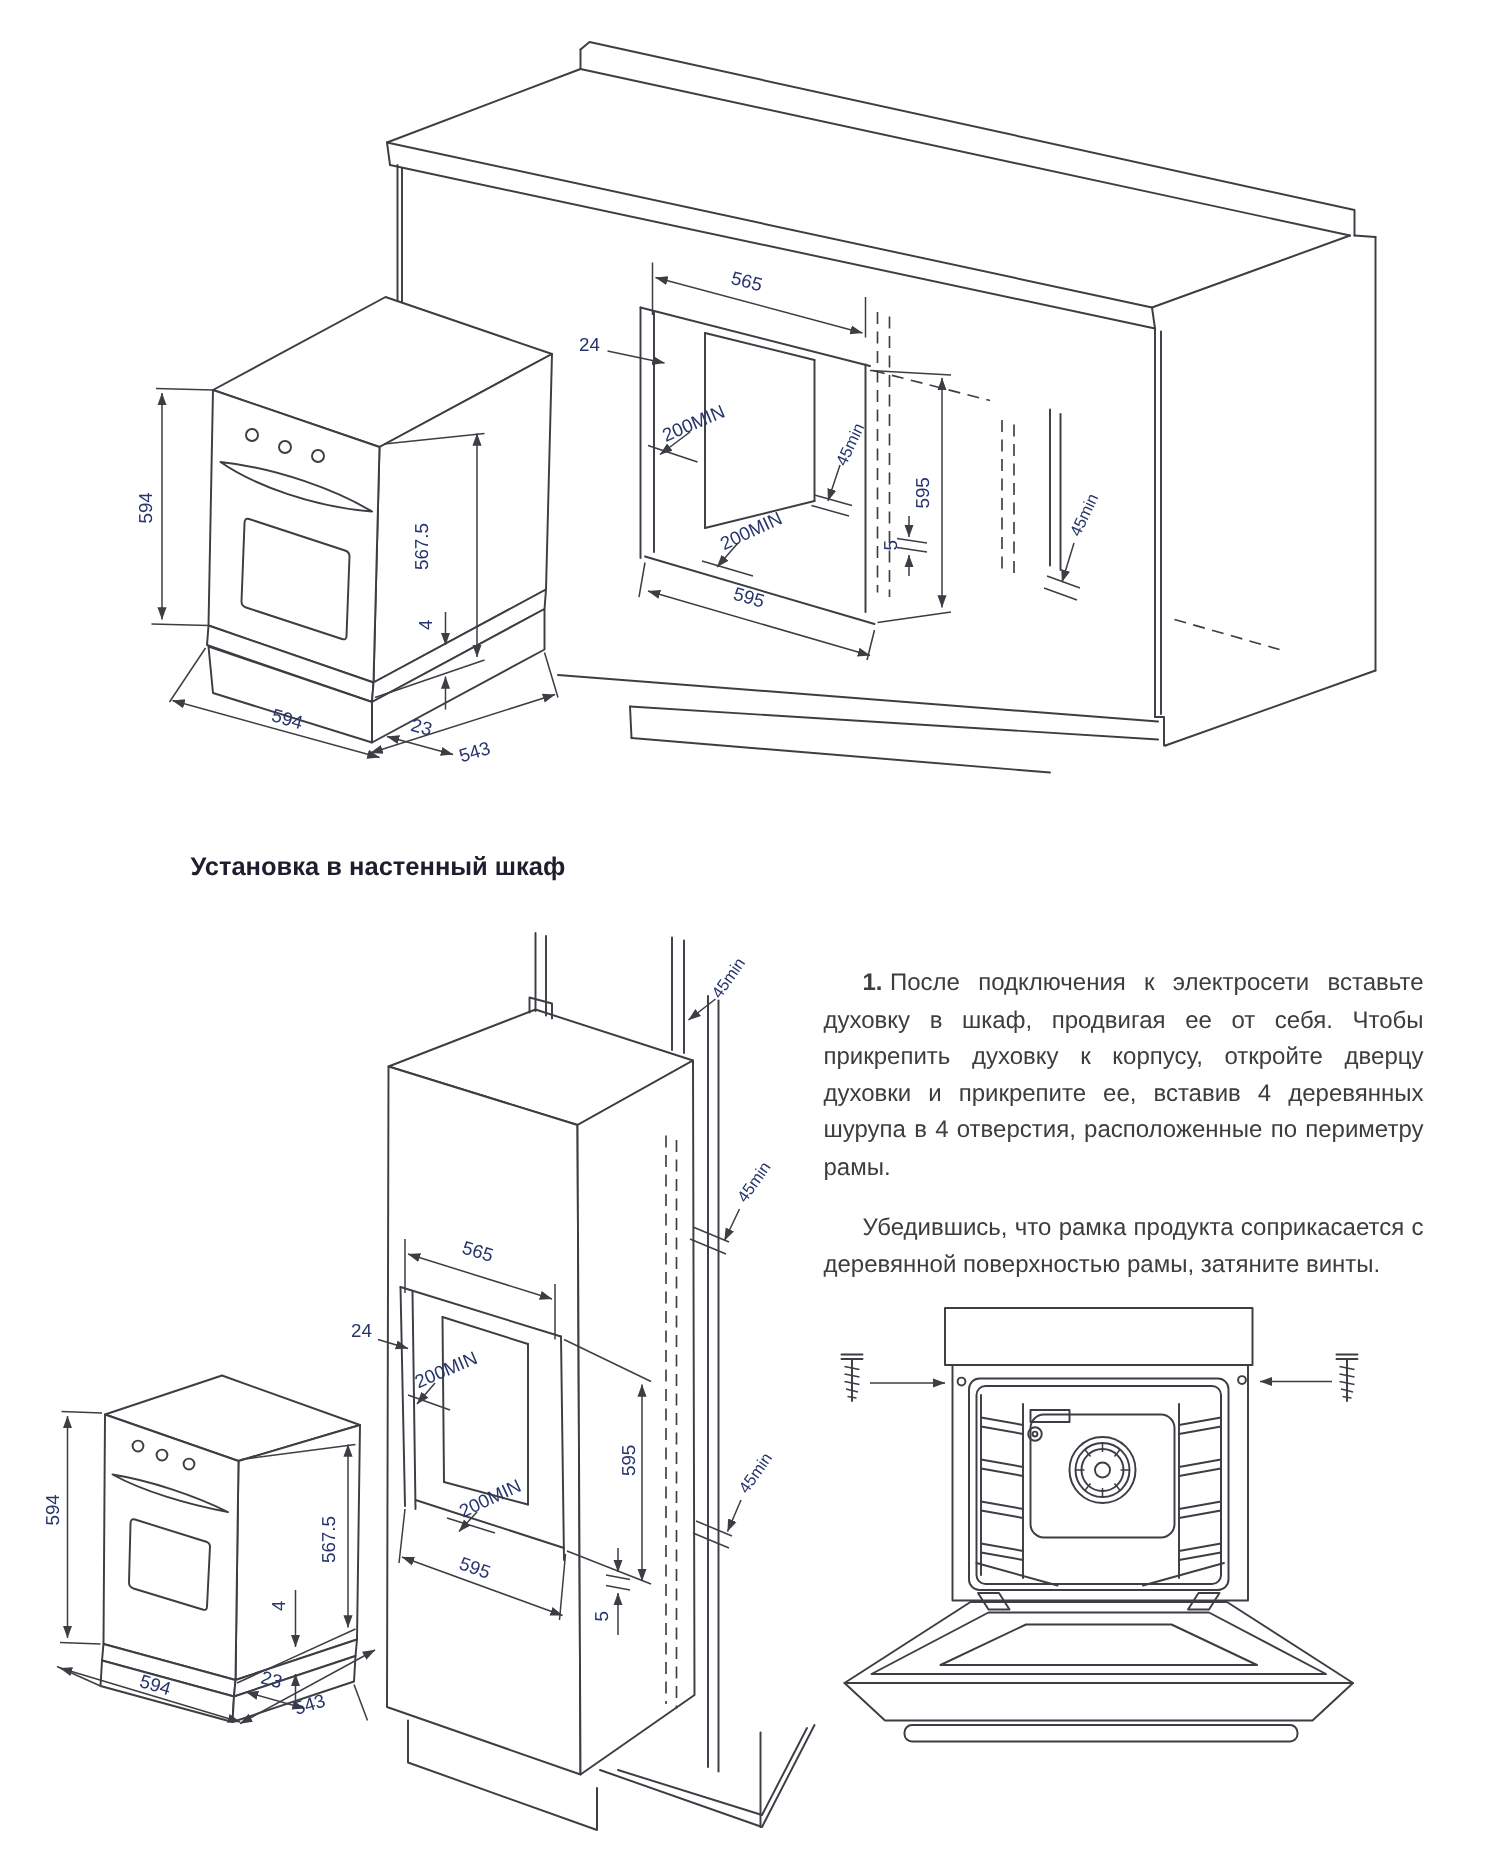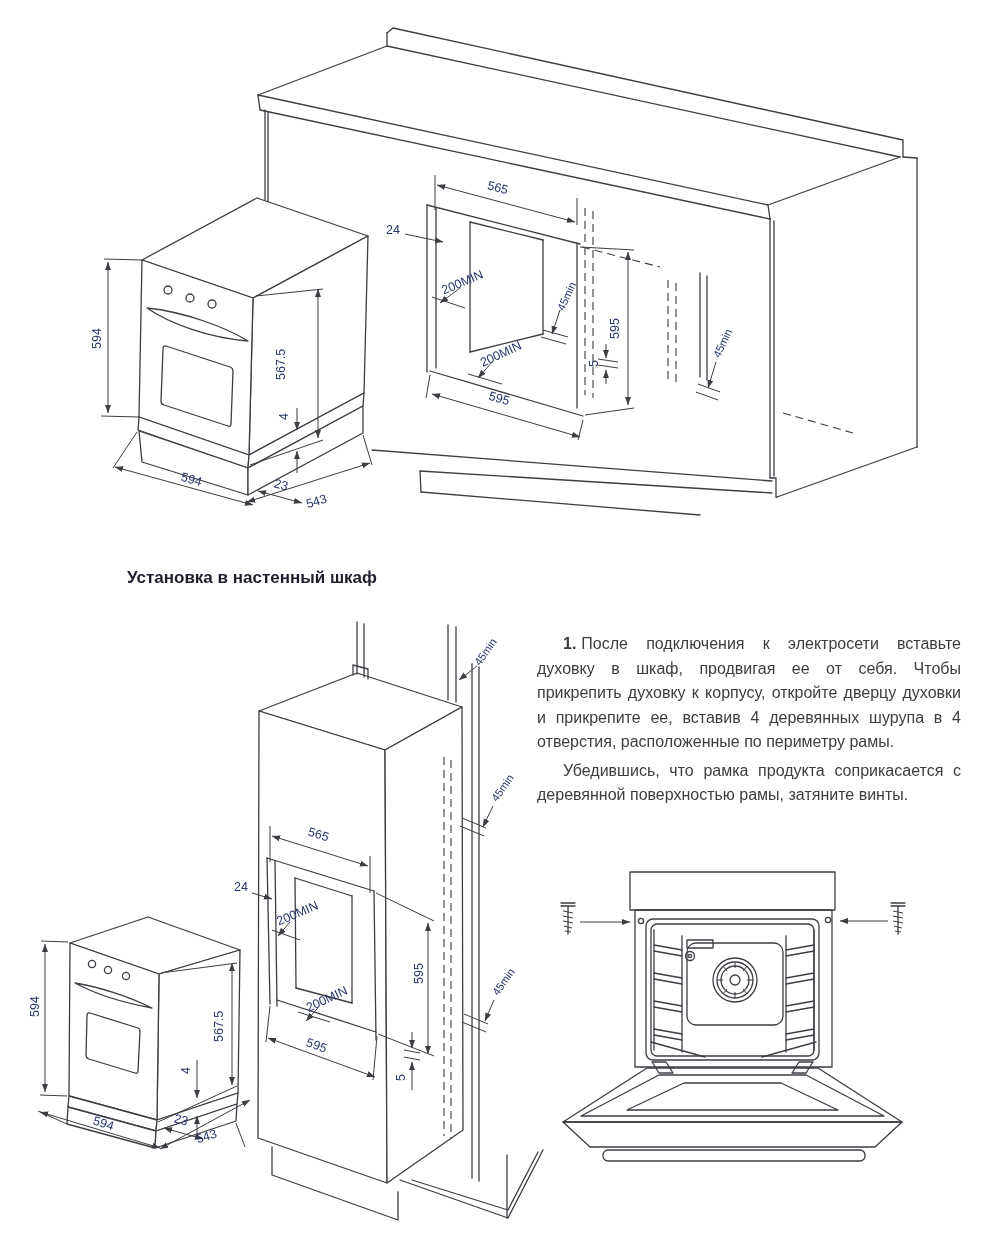--- a/index.html
+++ b/index.html
@@ -9,21 +9,21 @@
   .ln{stroke:#3d3d44;stroke-width:1.3;fill:none;stroke-linejoin:round;stroke-linecap:round;}
   .face{stroke:#3d3d44;stroke-width:1.3;fill:#ffffff;stroke-linejoin:round;}
   .thin{stroke:#3d3d44;stroke-width:1;fill:none;}
   .dash{stroke:#3d3d44;stroke-width:1.1;fill:none;stroke-dasharray:8 5;}
   .dim{stroke:#3d3d44;stroke-width:1;fill:none;}
   text.dlabel{fill:#27356b;font-family:"Liberation Sans",sans-serif;font-size:12.5px;}
   text.dsmall{fill:#27356b;font-family:"Liberation Sans",sans-serif;font-size:11px;}
   .heading{position:absolute;left:127px;top:568px;font-size:17px;font-weight:bold;color:#1e1e2e;text-align:right;}
   .copy{position:absolute;left:533px;top:628px;width:432px;color:#3d3d3d;font-size:16px;
         line-height:24.5px;text-align:justify;}
-  .copy p{margin:4px;text-indent:26px;}
+  .copy p{margin:16px;text-indent:26px;}
   .copy b{font-weight:bold;margin-right:5px;}
 </style>
 </head>
 <body>
 
 <div class="page">
 
 <svg width="996" height="1239" viewBox="0 0 996 1239">
   <defs>
     <marker id="arr" viewBox="0 0 10 8" markerWidth="9.5" markerHeight="7.6" refX="8.6" refY="4" orient="auto-start-reverse">

